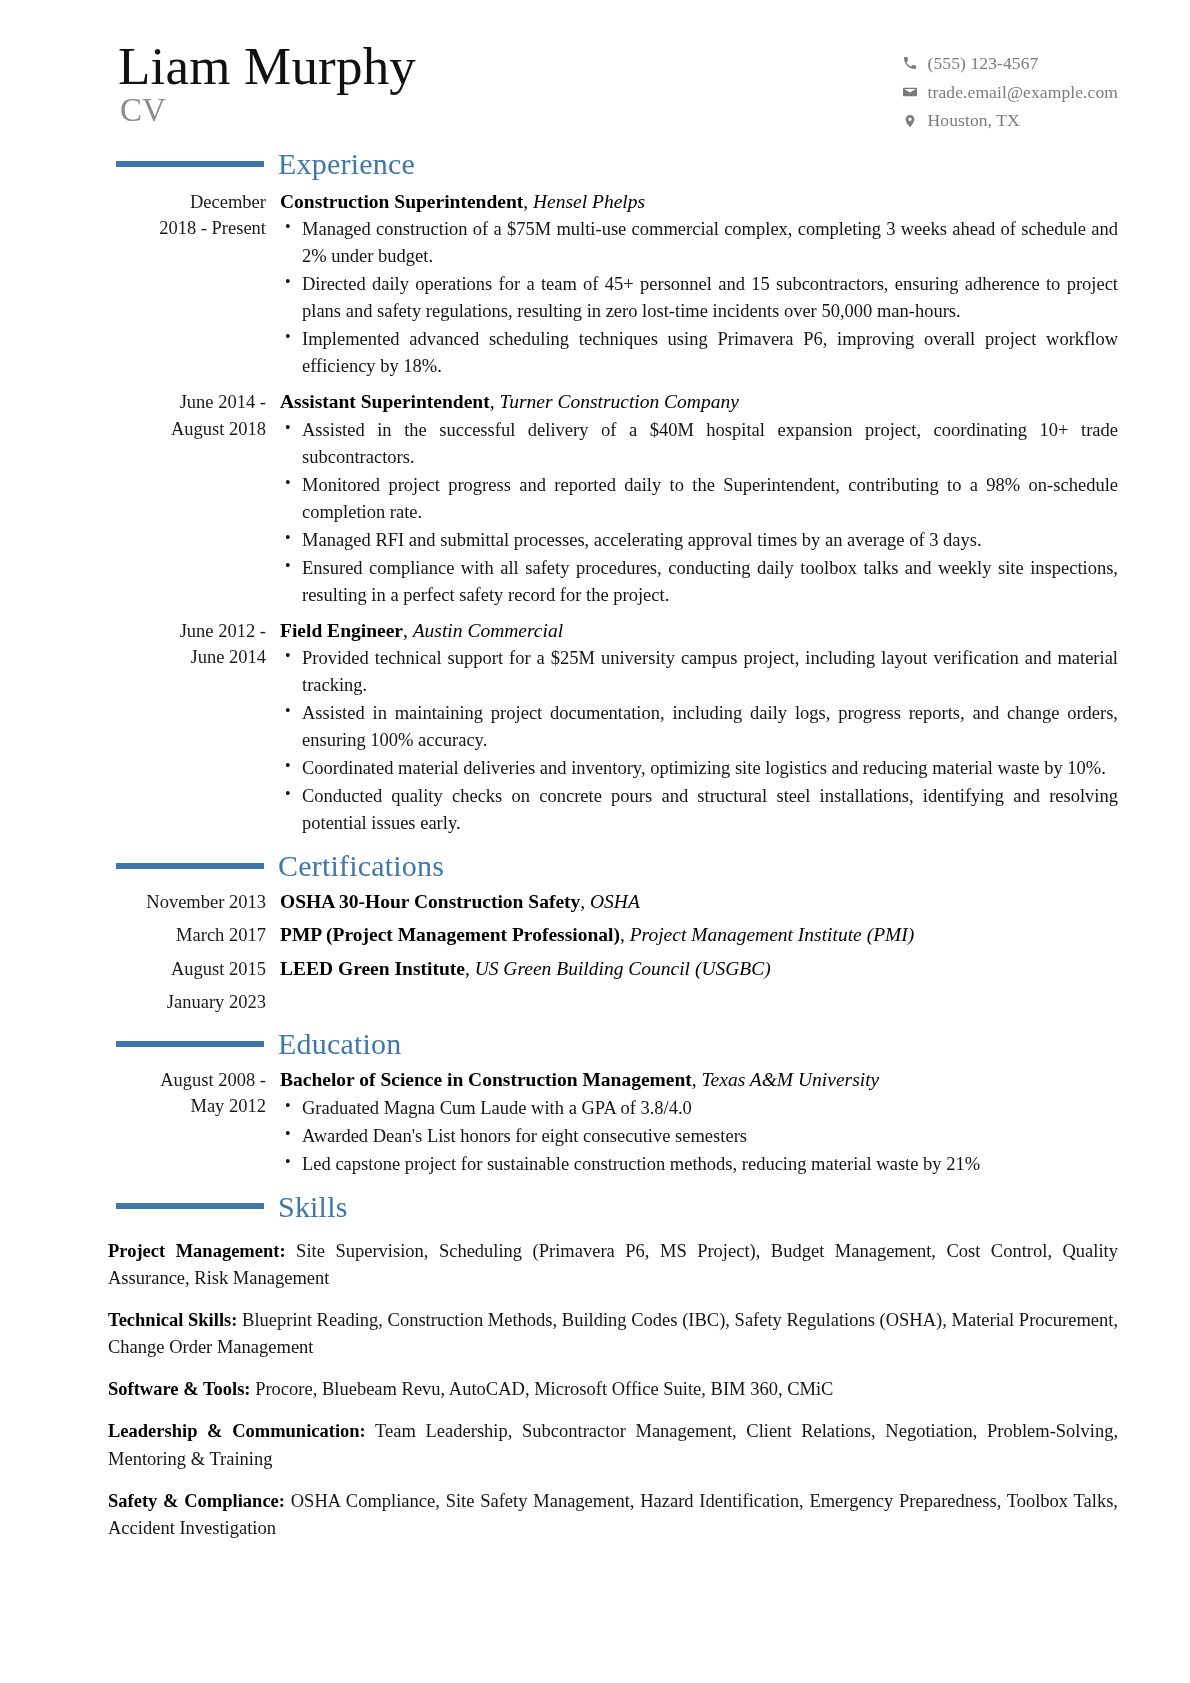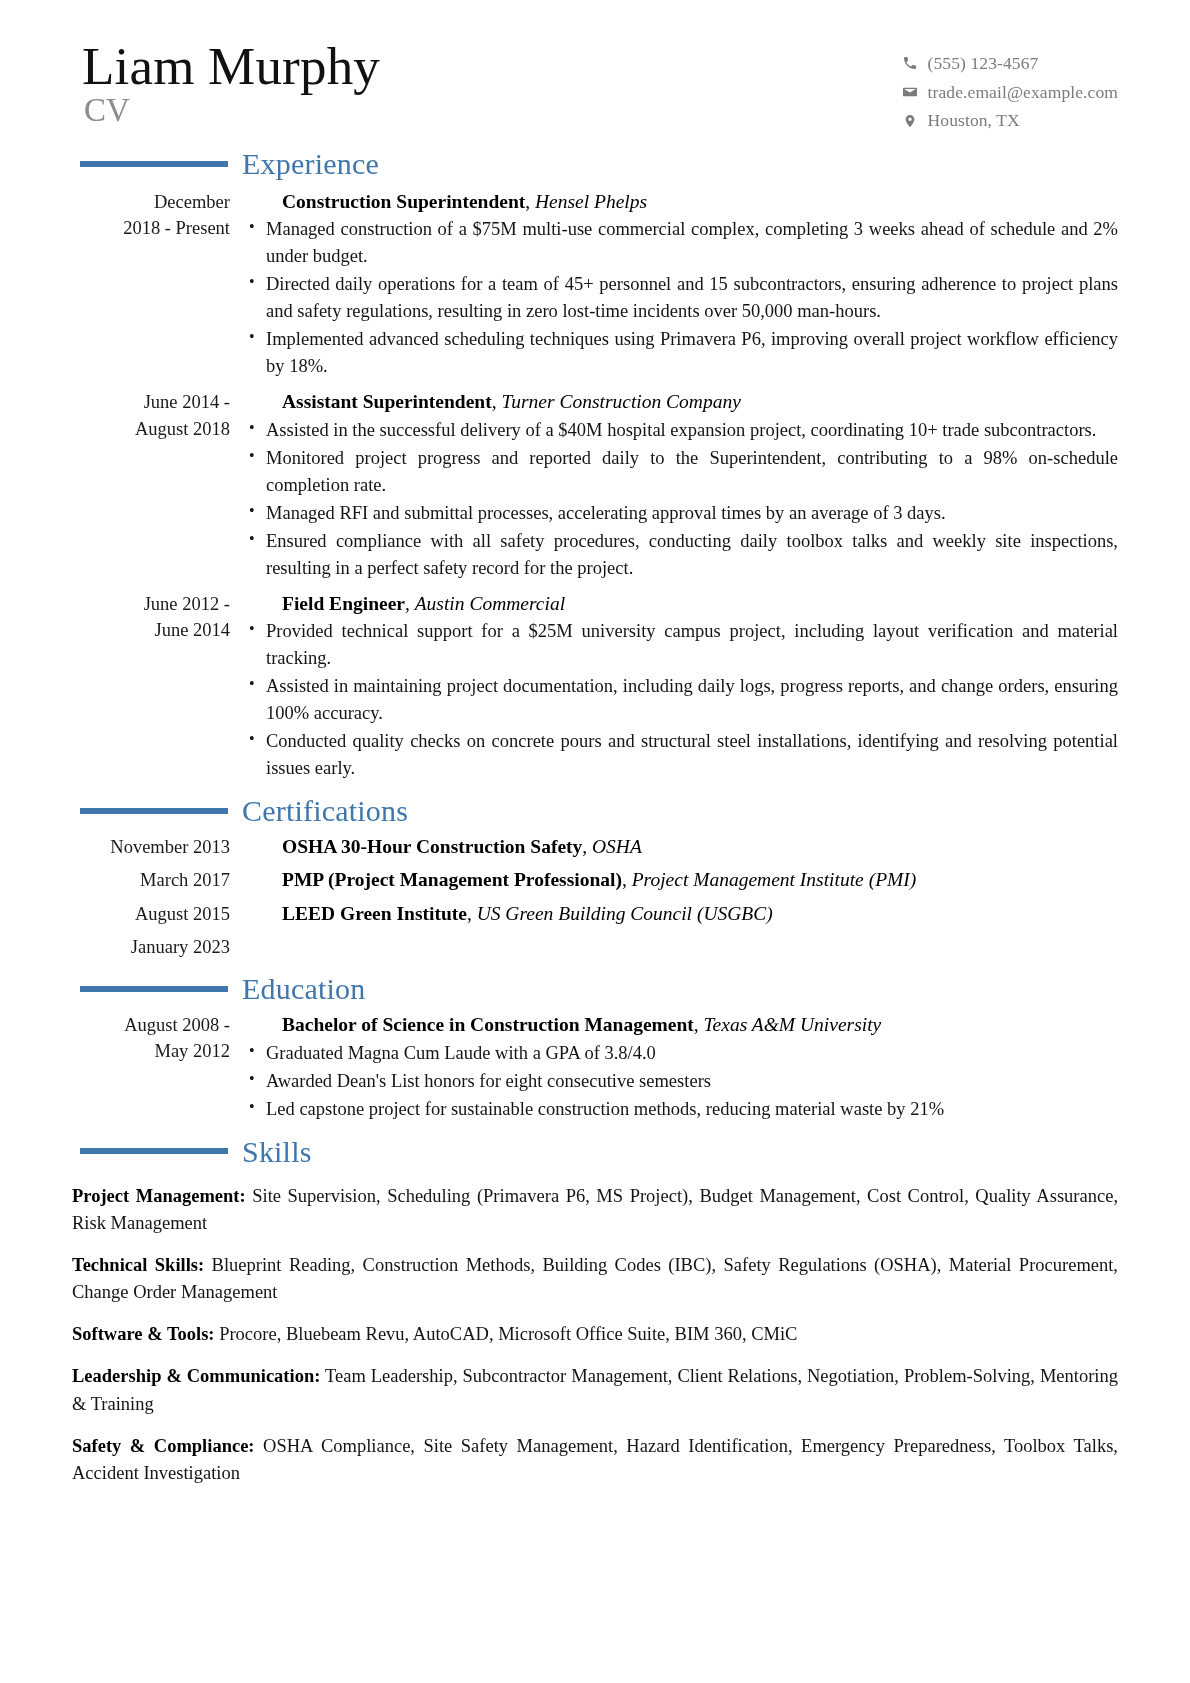--- a/index.html
+++ b/index.html
@@ -8,21 +8,21 @@
     width: 1190px;
     min-height: 1683px;
     background: #ffffff;
     font-family: "Liberation Serif", "DejaVu Serif", serif;
     color: #000000;
     -webkit-font-smoothing: antialiased;
   }
   .page {
     width: 1190px;
     min-height: 1683px;
-    padding: 38px 72px 40px 72px;
+    padding: 38px 72px 40px 108px;
     position: relative;
   }
 
   
   .header {
     display: flex;
     align-items: flex-start;
     justify-content: space-between;
     margin-bottom: 2px;
   }
@@ -108,21 +108,21 @@
     color: #1a1a1a;
   }
   .date-col .d2 { display: block; }
   .body-col { flex: 1 1 auto; min-width: 0; }
 
   .entry-title {
     font-size: 19.5px;
     line-height: 1.35;
     color: #000;
   }
-  .entry-title b { font-weight: 700; margin-left: 38px; }
+  .entry-title b { font-weight: 700; }
   .entry-title i { font-style: italic; }
 
   ul.bullets {
     list-style: none;
     margin: 1px 0 0 0;
     padding: 0;
   }
   ul.bullets li {
     position: relative;
     padding-left: 22px;
@@ -233,20 +233,21 @@
   <div class="entry">
     <div class="date-col">
       <span>June 2012 -</span>
       <span class="d2">June 2014</span>
     </div>
     <div class="body-col">
       <div class="entry-title"><b>Field Engineer</b>, <i>Austin Commercial</i></div>
       <ul class="bullets">
         <li>Provided technical support for a $25M university campus project, including layout verification and material tracking.</li>
         <li>Assisted in maintaining project documentation, including daily logs, progress reports, and change orders, ensuring 100% accuracy.</li>
+        <li>Coordinated material deliveries and inventory, optimizing site logistics and reducing material waste by 10%.</li>
         <li>Conducted quality checks on concrete pours and structural steel installations, identifying and resolving potential issues early.</li>
       </ul>
     </div>
   </div>
 
   <div class="section-head">
     <span class="rule"></span>
     <span class="section-title">Certifications</span>
   </div>
 

